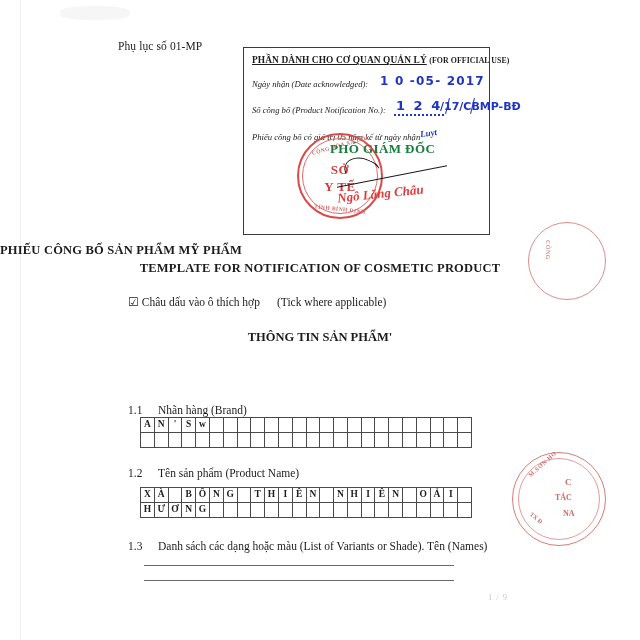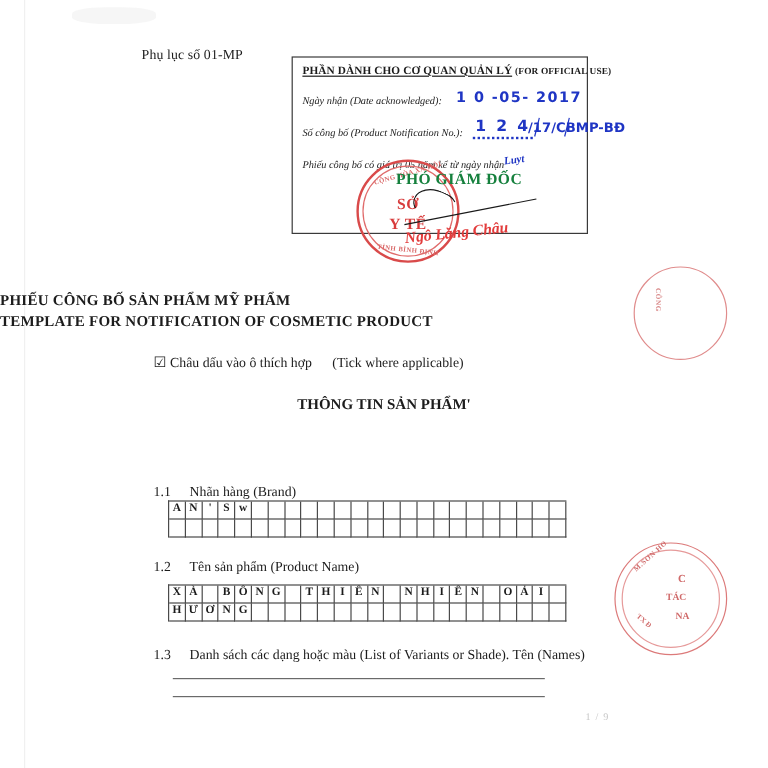--- a/index.html
+++ b/index.html
@@ -34,21 +34,21 @@
     position: absolute;
     left: 118px; top: 40px;
     font-size: 11.5px;
     letter-spacing: .1px;
   }
 
   
   .official-box {
     position: absolute;
     left: 243px; top: 47px;
-    width: 247px; height: 148px;
+    width: 247px; height: 188px;
     border: 1px solid #3a3a3a;
     box-sizing: border-box;
     background: transparent;
   }
   .ob-title {
     position: absolute;
     left: 8px; top: 7px;
     font-size: 9.4px;
     font-weight: bold;
     letter-spacing: .1px;
@@ -244,20 +244,21 @@
     position: absolute;
     left: 0; right: 0; top: 243px;
     text-align: left;
     font-weight: bold;
     font-size: 12.5px;
     letter-spacing: .2px;
   }
   .doc-title-en {
     position: absolute;
     left: 0; right: 0; top: 261px;
+    text-align: center;
     font-weight: bold;
     font-size: 12.5px;
     letter-spacing: .2px;
   }
 
   .tick-row {
     position: absolute;
     left: 128px; top: 295px;
     font-size: 11.5px;
     white-space: nowrap;

